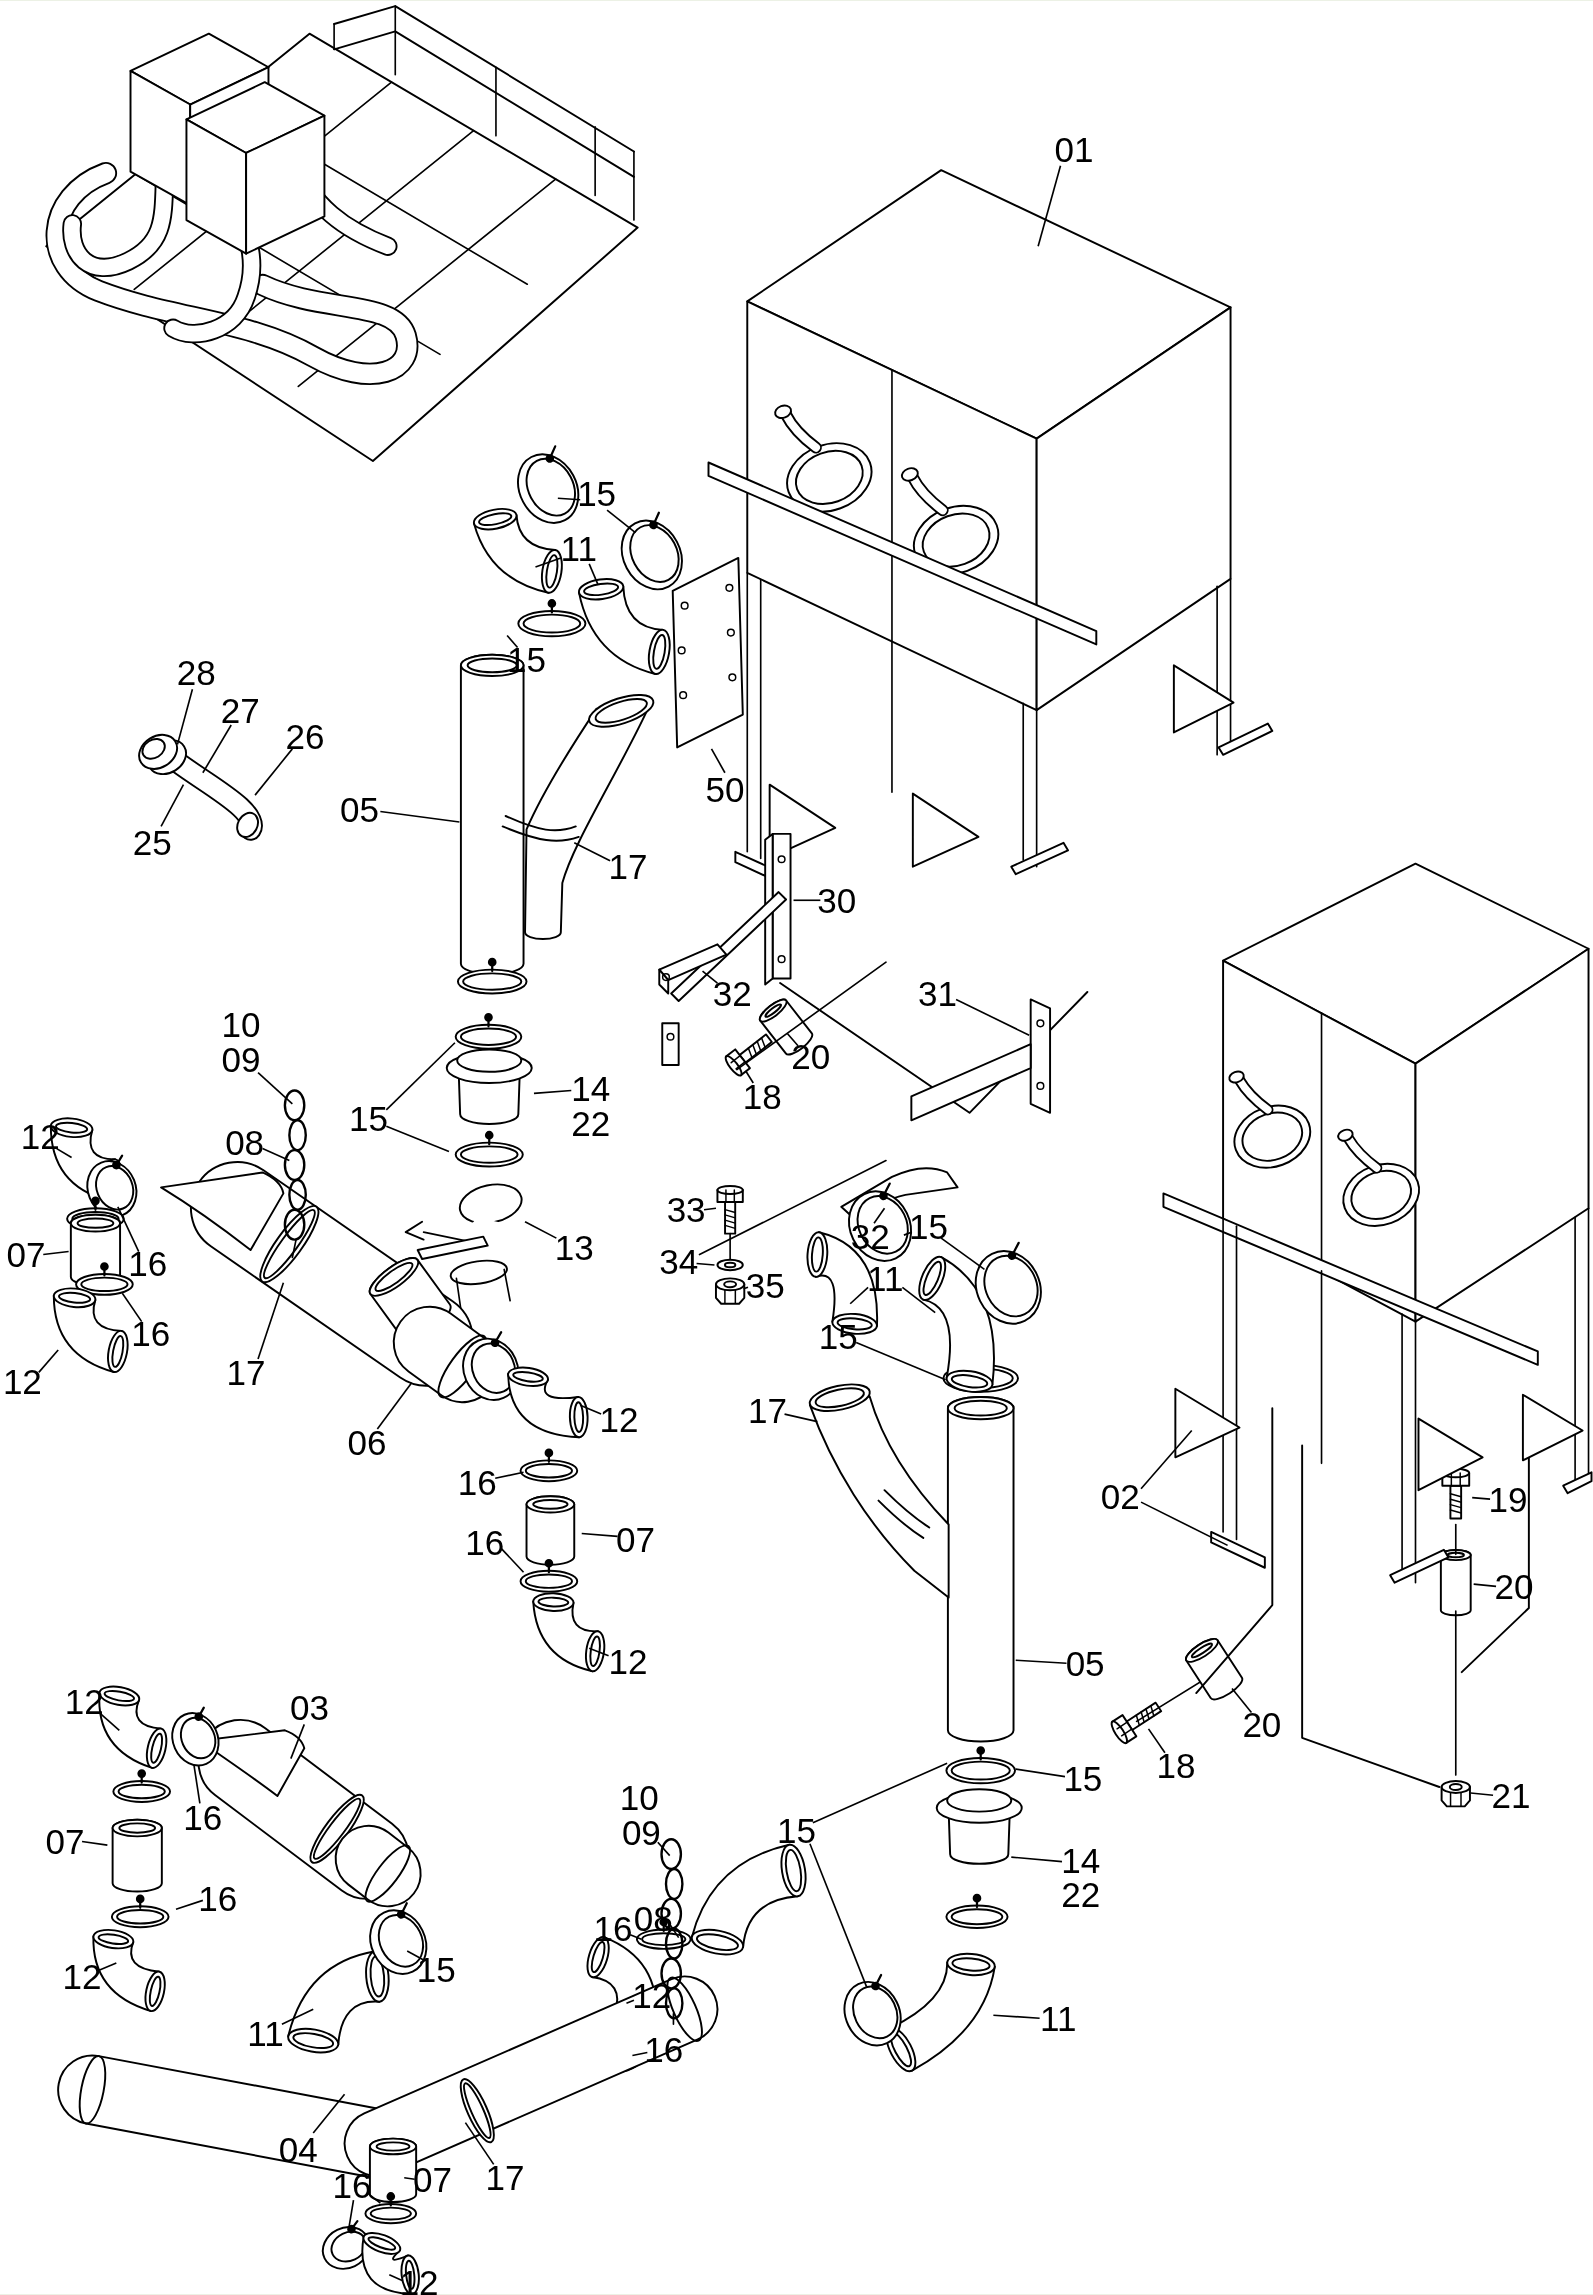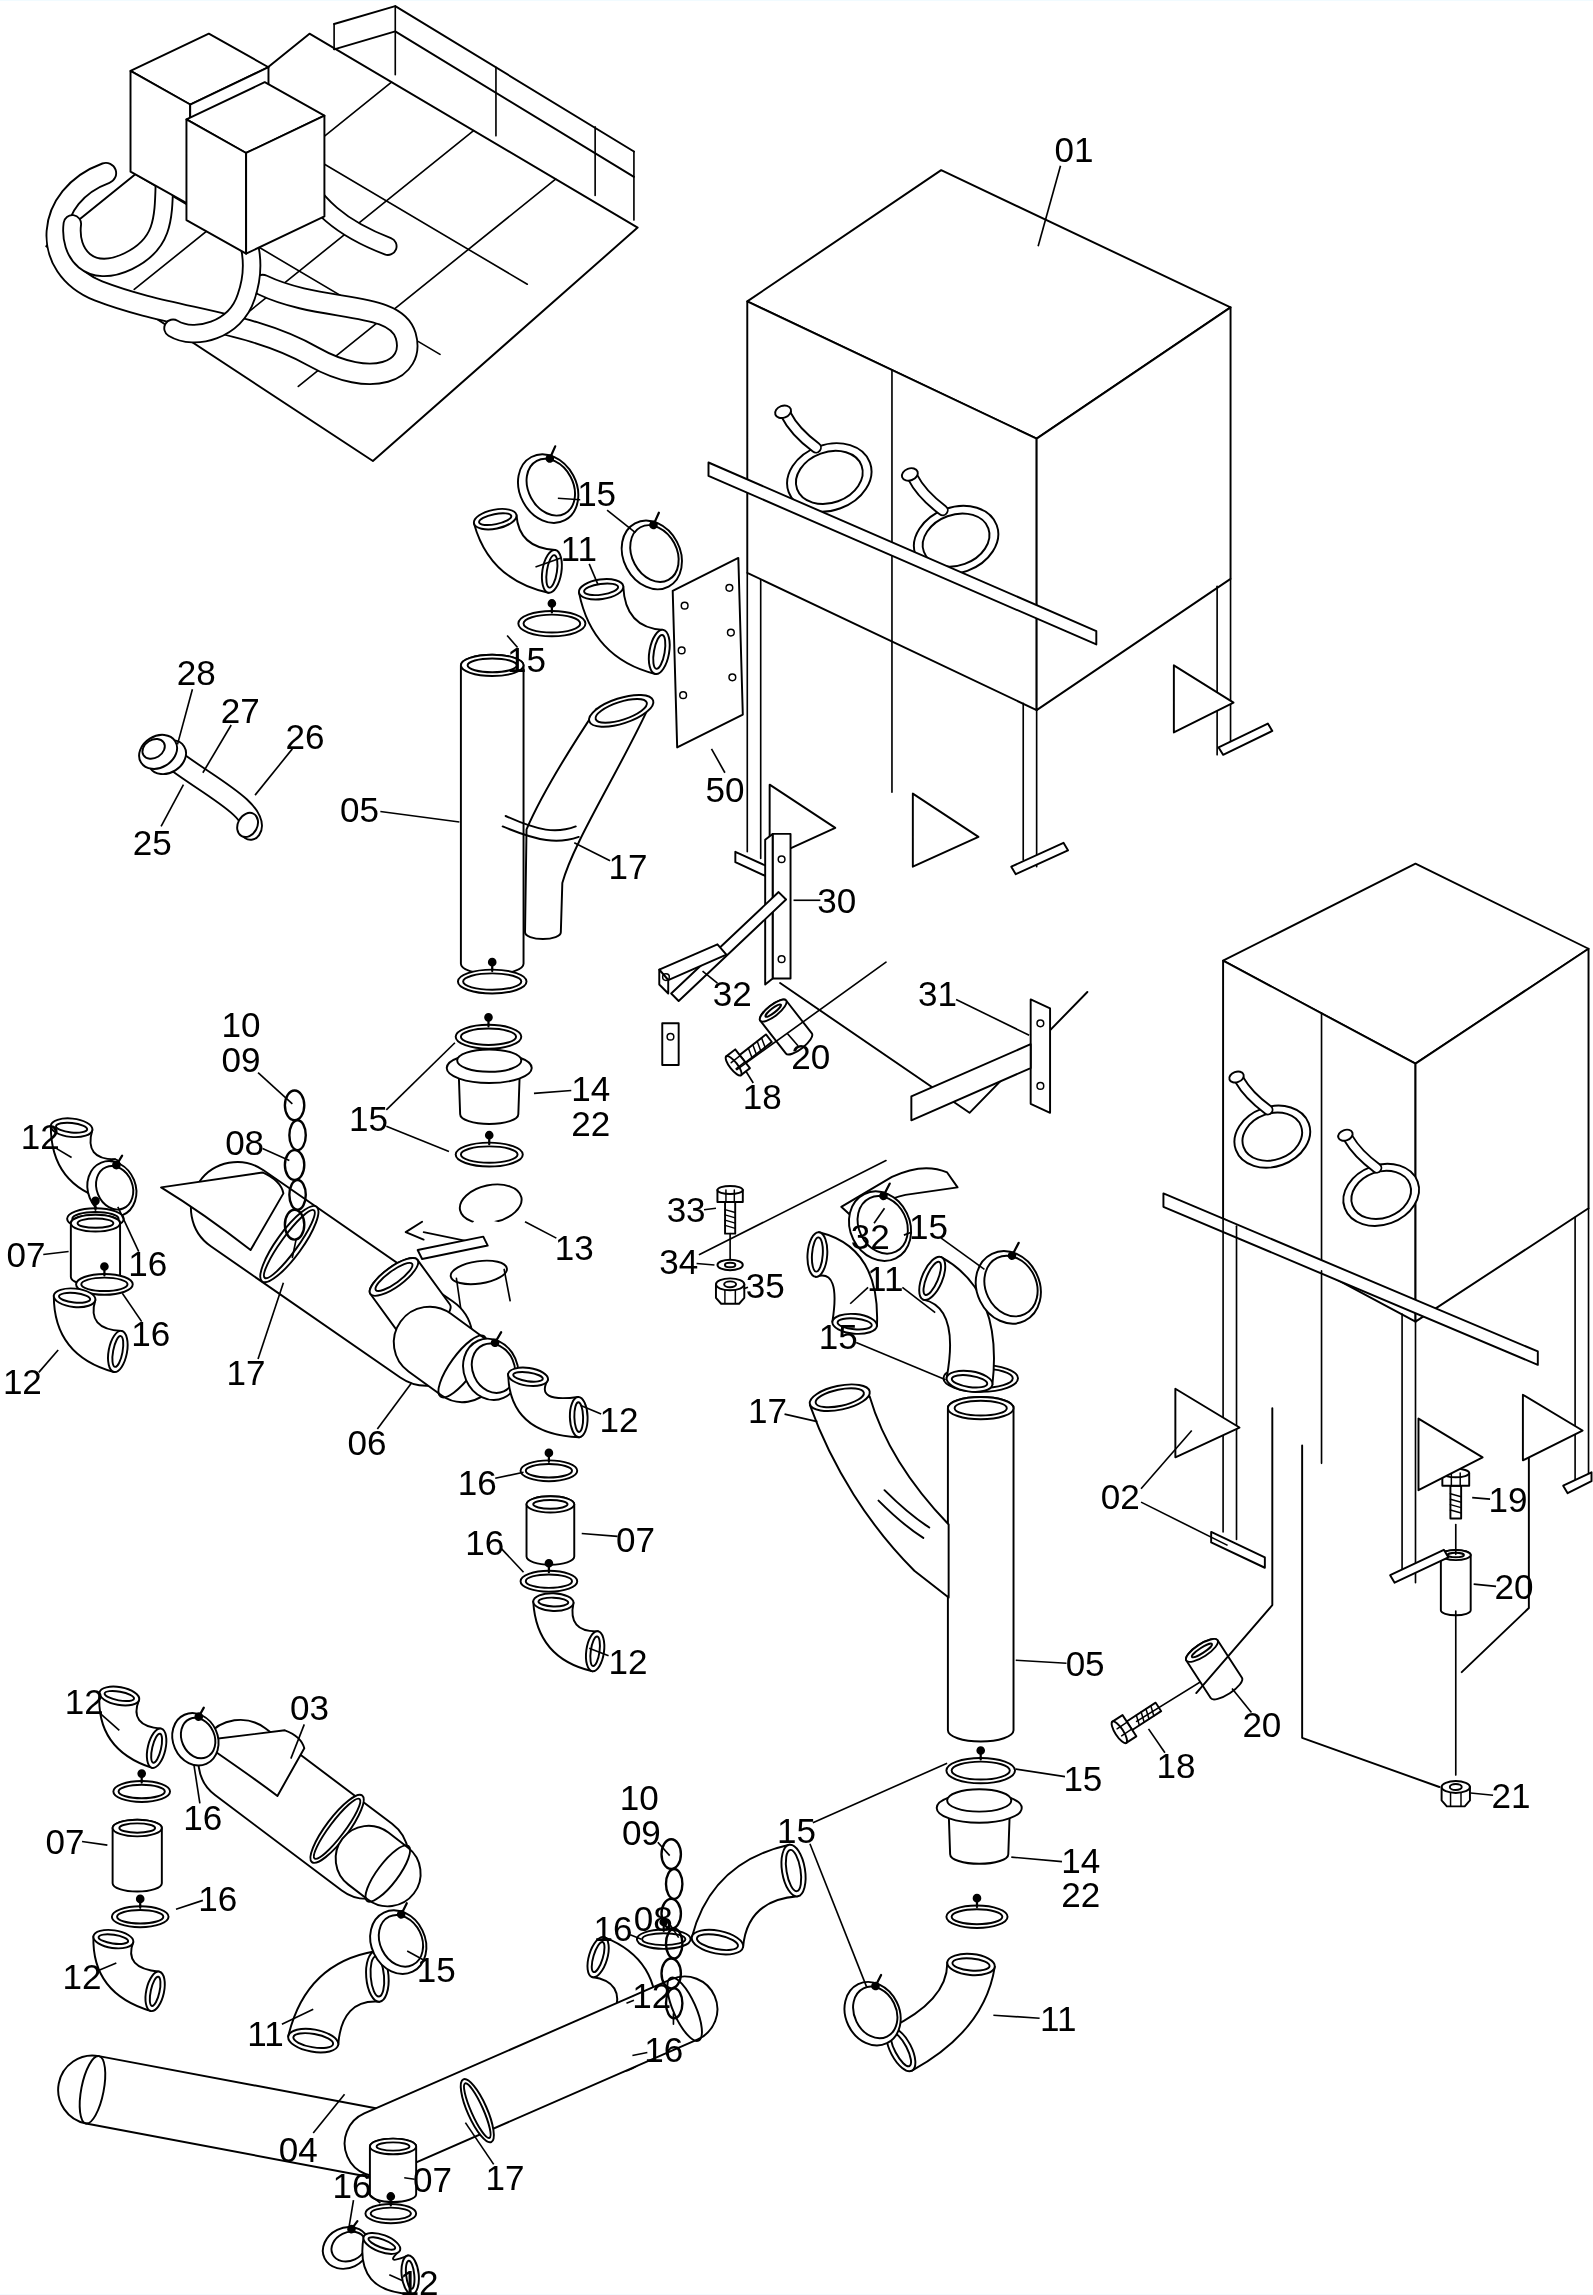--- a/index.html
+++ b/index.html
@@ -1,17 +1,17 @@
 <!DOCTYPE html>
 <html style="font-size:12px"><head>
 <meta charset="utf-8">
 <style>
   html,body{margin:0;padding:0;background:#ffffff;}
   body{font-family:"Liberation Sans", sans-serif;}
-  .stage{position:relative;width:1593px;height:2295px;background:#7dd3fc;overflow:hidden;}
+  .stage{position:relative;width:1593px;height:2295px;background:#4d7c0f;overflow:hidden;}
   svg{display:block;}
   text{font-family:"Liberation Sans","DejaVu Sans",sans-serif;}
 </style>
 </head>
 <body>
 
 <div class="stage">
   <svg id="diagram" width="1593" height="2295" viewBox="0 0 2136 3077">
     <rect x="0" y="0" width="2136" height="3077" fill="#ffffff"></rect>
     <g id="drawing-layer">

